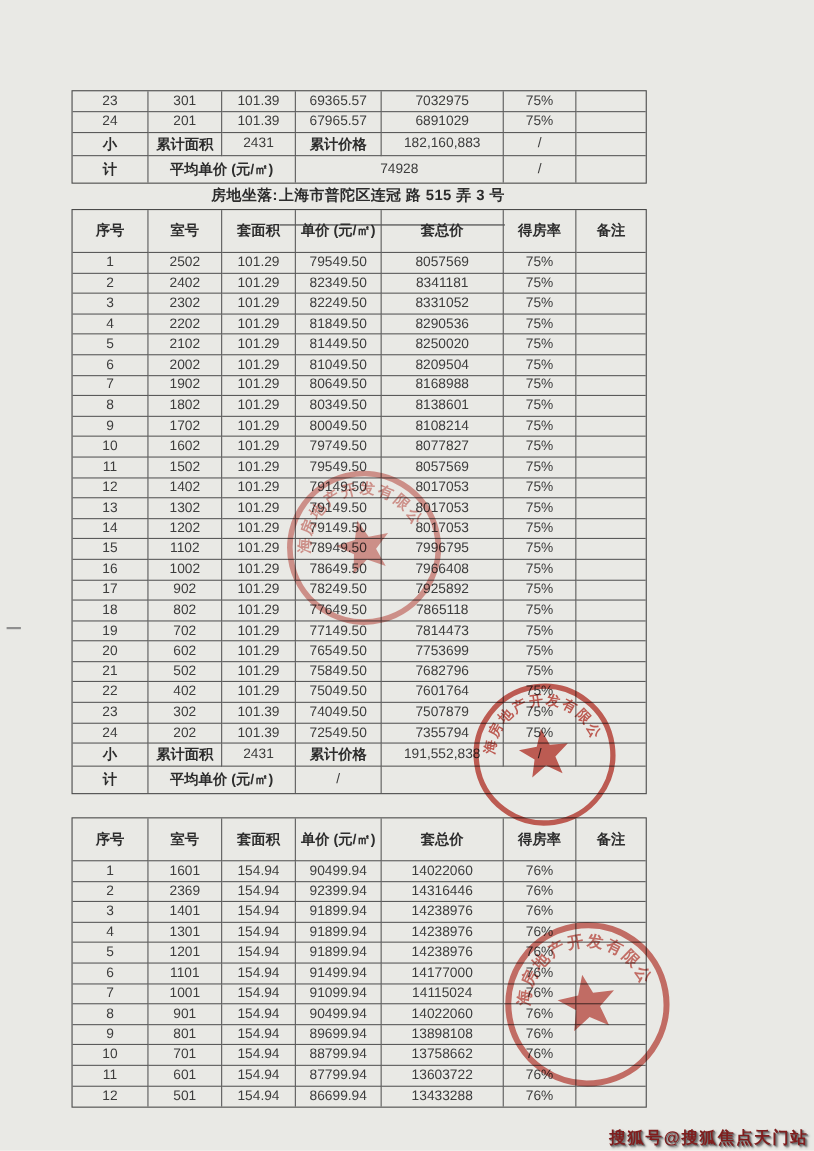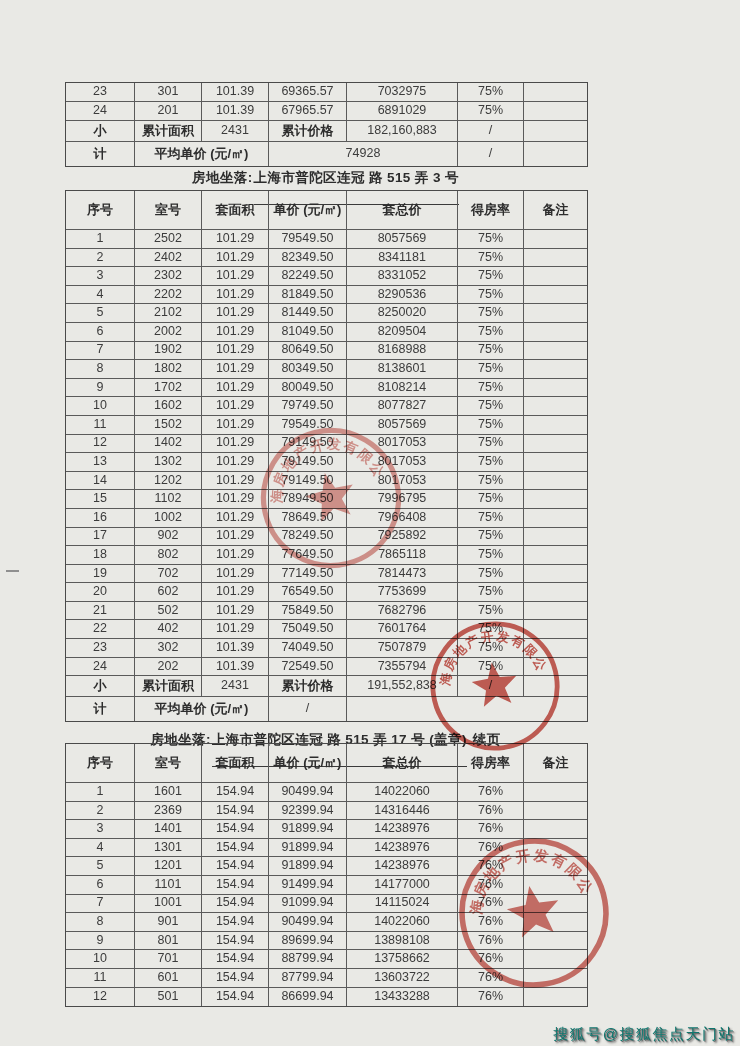--- a/index.html
+++ b/index.html
@@ -10,21 +10,21 @@
   .cell{border-right:1px solid #5a5a5a;border-bottom:1px solid #5a5a5a;display:flex;align-items:center;justify-content:center;
         font-size:12.5px;color:#3c3c3c;text-align:center;line-height:1.1;padding:0 2px;overflow:hidden;white-space:pre-line}
   .cell.th{font-weight:bold;color:#2d2d2d;font-size:13px}
   .cell.last-col{border-right:none}
   .cell.last-row{border-bottom:none}
   .tbl-title{position:absolute;left:65px;width:521px;text-align:center;font-size:13.5px;font-weight:bold;color:#2c2c2c;letter-spacing:.4px}
   .tbl-title .prefix{margin-right:1px}
   .tbl-title .addr{border-bottom:1.5px solid #3a3a3a;padding-bottom:19px}
   .tbl-title .suffix{margin-left:6px}
   .stamp{position:absolute;mix-blend-mode:multiply;pointer-events:none}
-  .watermark{position:absolute;top:1011px;right:5px;font-size:15px;font-weight:normal;color:#0f766e;letter-spacing:1.5px;
+  .watermark{position:absolute;top:1011px;right:5px;font-size:15px;font-weight:bold;color:#7f1d1d;letter-spacing:1.5px;
              text-shadow:1px 1px 0 #6e6e6e,2px 2px 2px rgba(70,70,70,.85)}
   .artifact{position:absolute;left:6px;top:556px;width:13px;height:2px;background:#8f8f8f}
 </style>
 </head>
 <body>
 
 <div class="page">
 
   <div id="t-top" class="grid-table" style="left: 65px; top: 68px; grid-template-columns: 69px 67px 67px 78px 111px 66px 63px; grid-template-rows: 19px 19px 21px 24px;">
       <div class="cell">23</div>
@@ -241,23 +241,20 @@
       <div class="cell th">累计价格</div>
       <div class="cell">191,552,838</div>
       <div class="cell">/</div>
       <div class="cell last-col"></div>
       <div class="cell th last-row">计</div>
       <div class="cell th last-row" style="grid-column: span 2;">平均单价 (元/㎡)</div>
       <div class="cell last-row">/</div>
       <div class="cell last-col last-row"></div>
     </div>
 
-  <div class="tbl-title" style="top:717px">
-    <span class="prefix">房地坐落:</span><span class="addr">上海市普陀区连冠 路 515 弄 17 号 (盖章)</span><span class="suffix">续页</span>
-  </div>
 
   <div id="t-bot" class="grid-table" style="left: 65px; top: 729px; grid-template-columns: 69px 67px 67px 78px 111px 66px 63px; grid-template-rows: 39px 18.6px 18.6px 18.6px 18.6px 18.6px 18.6px 18.6px 18.6px 18.6px 18.6px 18.6px 18.6px;">
       <div class="cell th">序号</div>
       <div class="cell th">室号</div>
       <div class="cell th">套面积</div>
       <div class="cell th">单价 (元/㎡)</div>
       <div class="cell th">套总价</div>
       <div class="cell th">得房率</div>
       <div class="cell th last-col">备注</div>
       <div class="cell">1</div>

